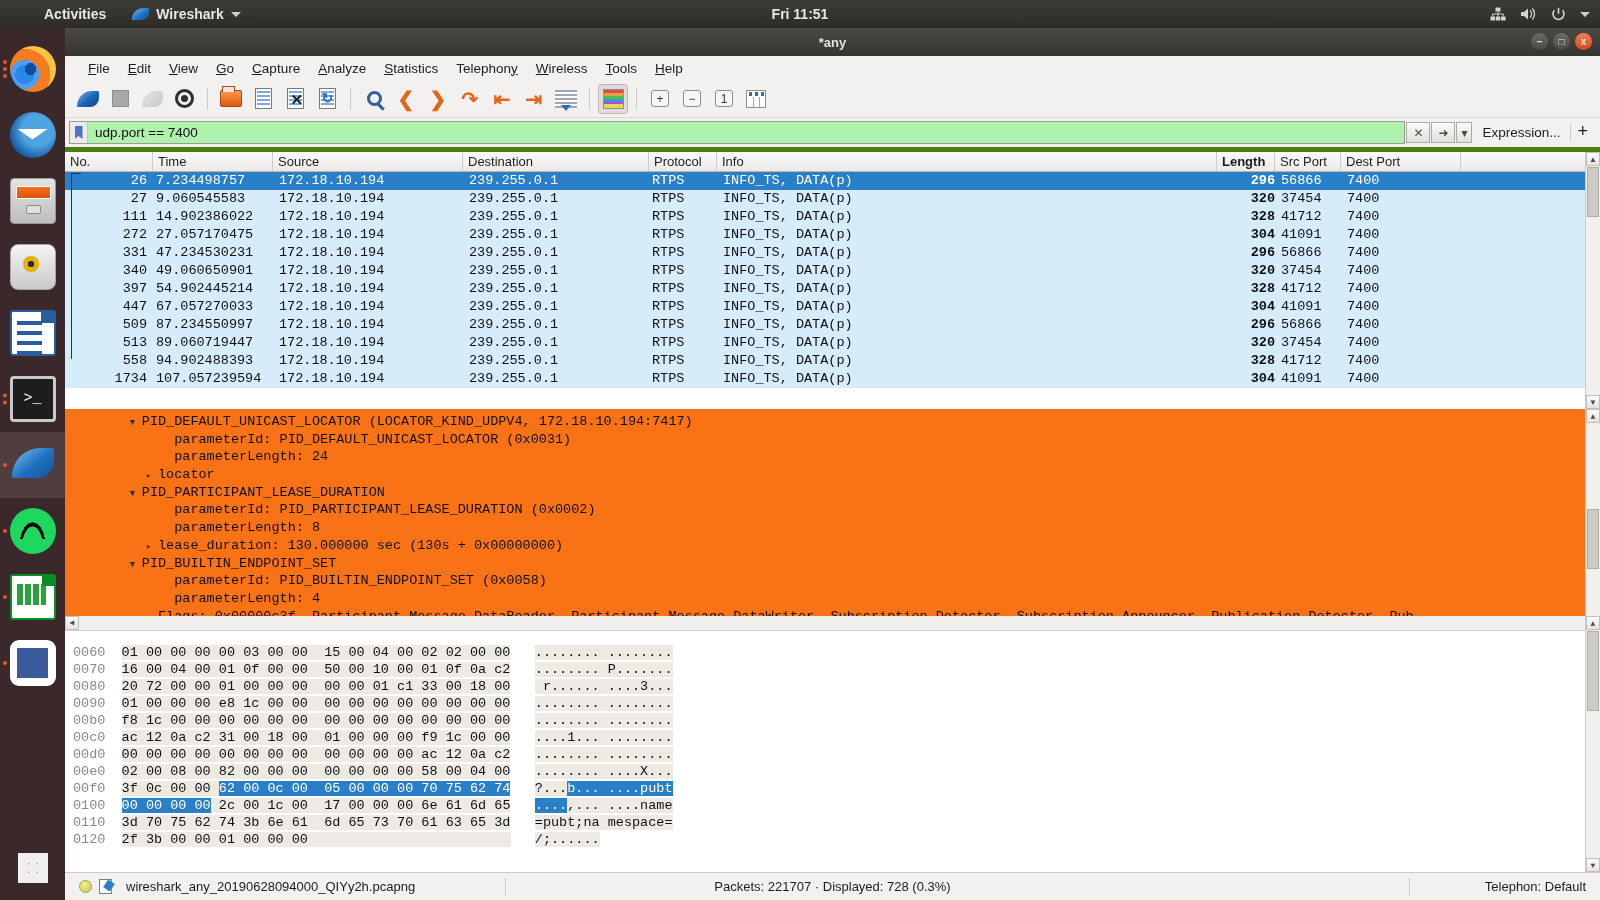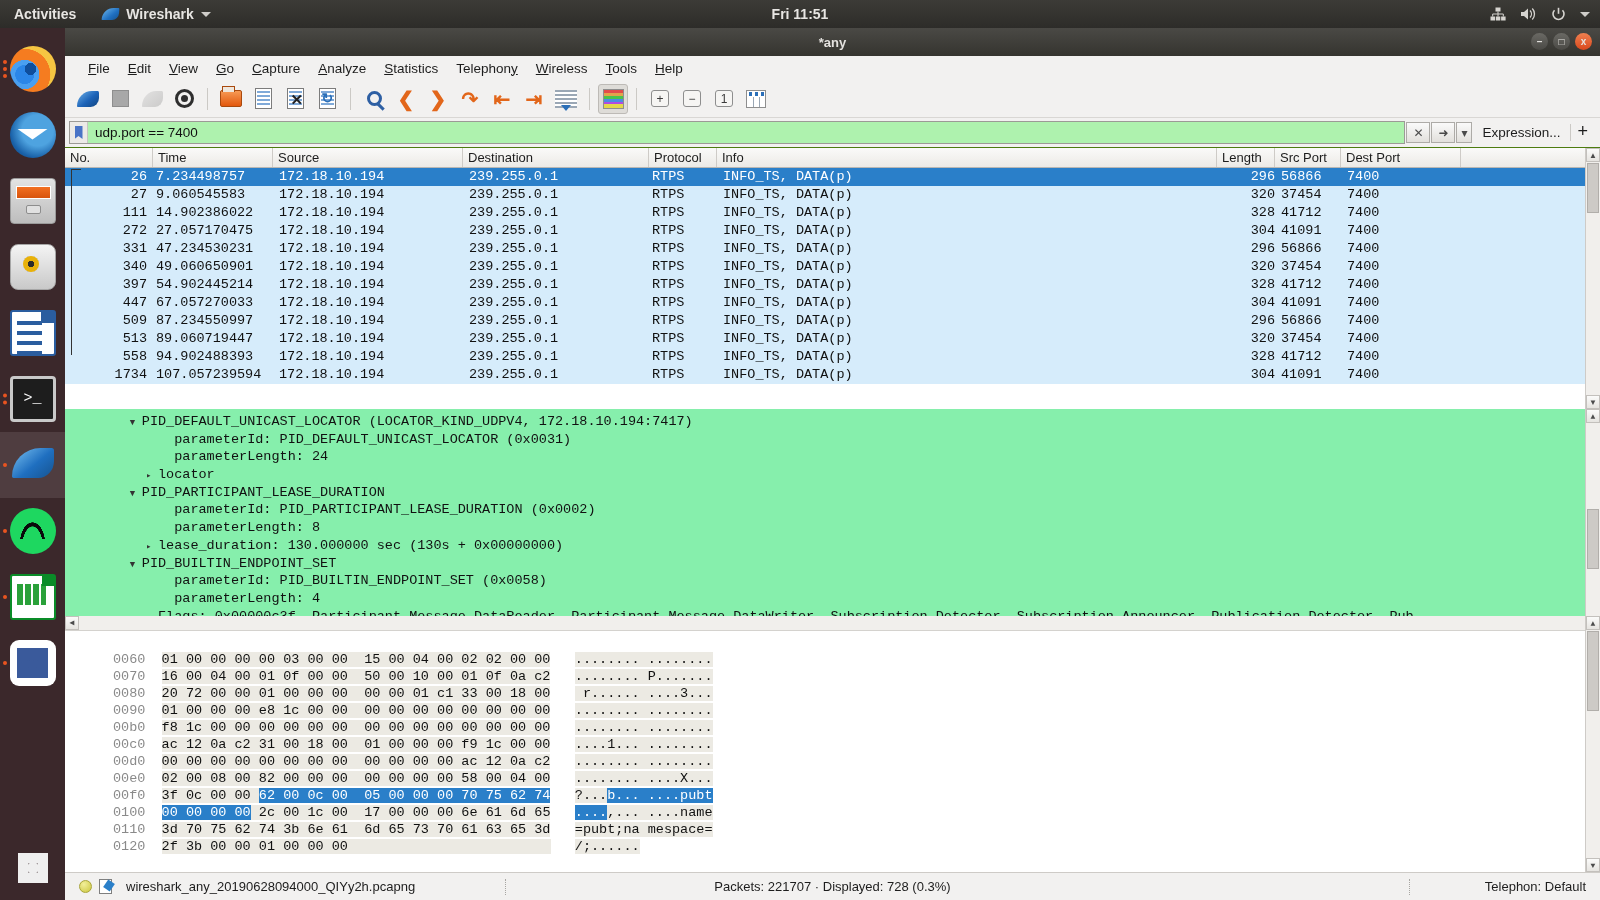--- a/index.html
+++ b/index.html
@@ -11,21 +11,21 @@
   }
   * { box-sizing: border-box; }
 
   
   #topbar {
     position: absolute; left:0; top:0; width:1600px; height:28px;
     background: linear-gradient(to bottom,#3c3b37 0%, #2d2c29 100%);
     color:#e8e6e3; font-size:14px; font-weight:bold;
     display:flex; align-items:center;
   }
-  #topbar .activities { padding:0 12px 0 14px; }
+  #topbar .activities { padding:0 12px 0 8px;margin-left:36px; }
   #topbar .appmenu { display:flex; align-items:center; gap:7px; padding-left:14px;}
   #topbar .clock { position:absolute; left:0; right:0; text-align:center; font-weight:bold; }
   #topbar .tray { position:absolute; right:10px; display:flex; align-items:center; gap:14px;}
   .sharkglyph { display:inline-block; width:17px; height:13px; position:relative;}
   .sharkglyph::before{
     content:""; position:absolute; left:0; top:0; width:17px; height:12px;
     background:linear-gradient(140deg,#6fb8ec 0%, #1f6fc0 60%, #16538f 100%);
     border-radius: 70% 6% 40% 4% / 100% 10% 60% 6%;
     transform: skewX(-4deg);
   }
@@ -155,44 +155,44 @@
   #filterinput{flex:1;height:23px;background:#aef2ae;border:1px solid #9c9a96;display:flex;align-items:center;position:relative;}
   .bookmark{width:18px;height:21px;background:#eceae7;border-right:1px solid #c7c5c1;display:flex;align-items:center;justify-content:center;}
   .bookmark i{display:block;width:8px;height:13px;background:#4a74c6;clip-path:polygon(0 0,100% 0,100% 100%,50% 76%,0 100%);}
   #filtertext{padding-left:7px;font-size:13.5px;color:#111;font-family:"Liberation Sans",sans-serif;}
   .fbtn{width:24px;height:21px;background:linear-gradient(#fafafa,#e2e0dc);border:1px solid #adaba7;display:flex;align-items:center;justify-content:center;font-size:12px;color:#4a4a4a;margin-left:1px;}
   .fbtn.drop{width:16px;}
   .exprlbl{font-size:13.5px;color:#1d1d1d;padding:0 10px;}
   .plusbtn{font-size:18px;color:#1d1d1d;padding:0 8px 3px 6px;}
 
   
-  #packetlist{position:relative;background:#fff;border-top:1px solid #4d7c0f;}
+  #packetlist{position:relative;background:#fff;border-top:5px solid #4d7c0f;}
   .plhead{display:flex;height:20px;background:linear-gradient(#fafaf9,#eceae6);border-bottom:1px solid #b9b7b3;font-size:13px;color:#1d1d1d;}
   .plhead div{border-right:1px solid #cecbc7;padding-left:5px;line-height:19px;overflow:hidden;white-space:nowrap;}
   .plrow{display:flex;height:18px;font-family:"Liberation Mono",monospace;font-size:13.5px;color:#111;line-height:18px;background:#d6ecfb;}
   .plrow.sel{background:#2a7fc9;color:#fff;}
   .plrow div{overflow:hidden;white-space:nowrap;}
   .c-no{width:88px;text-align:right;padding-right:6px;}
   .c-time{width:120px;padding-left:3px;}
   .c-src{width:190px;padding-left:6px;}
   .c-dst{width:186px;padding-left:6px;}
   .c-proto{width:68px;padding-left:3px;}
   .c-info{width:500px;padding-left:6px;}
-  .c-len{width:58px;text-align:right;}
+  .c-len{width:58px;text-align:right;font-weight:bold;}
   .c-sport{width:66px;padding-left:6px;}
   .c-dport{width:120px;padding-left:6px;}
   .relmark{position:absolute;left:6px;width:10px;border-left:1px solid #333;}
 
   
   .vscroll{position:absolute;right:0;top:0;bottom:0;width:15px;background:#f1efec;border-left:1px solid #cecbc7;}
   .vscroll .thumb{position:absolute;left:1px;right:1px;background:#cdcac6;border:1px solid #b1aeaa;}
   .sbar-arrow{position:absolute;left:0;right:0;height:14px;background:linear-gradient(#fbfbfa,#e6e4e0);border:1px solid #c3c0bc;display:flex;align-items:center;justify-content:center;font-size:8px;color:#4b4b4b;}
 
   
-  #detail{position:absolute;left:0;right:0;background:#86efac;font-family:"Liberation Mono",monospace;font-size:13.5px;color:#111;overflow:hidden;}
+  #detail{position:absolute;left:0;right:0;background:#f97316;font-family:"Liberation Mono",monospace;font-size:13.5px;color:#111;overflow:hidden;}
   .dline{height:17.7px;line-height:17.7px;white-space:nowrap;}
   .dline.sel{background:#2a7fc9;color:#fff;}
   .tw{display:inline-block;width:12px;color:#333;}
   .hscroll{position:absolute;left:0;right:15px;bottom:0;height:14px;background:#f1efec;border-top:1px solid #cecbc7;}
   .hscroll .thumb{position:absolute;top:1px;bottom:1px;background:#cdcac6;border:1px solid #b1aeaa;}
 
   
   #hexpane{position:absolute;left:0;right:0;background:#fff;font-family:"Liberation Mono",monospace;font-size:13.5px;overflow:hidden;}
   .hexrow{height:17px;line-height:17px;white-space:pre;}
   .hoff{color:#8a8a8a;padding-left:8px;}
@@ -591,21 +591,21 @@
       <div class="sbar-arrow" style="top:0;">▲</div>
       <div class="thumb" style="top:100px;height:60px;"></div>
       <div class="sbar-arrow" style="bottom:0;">▼</div>
     </div>
   </div>
 
   <div id="hexpane" style="top:588px; height:256px;">
     <div class="hexTopBar">
       <div style="position:absolute;left:0;top:0;width:14px;height:14px;background:linear-gradient(#fbfbfa,#e6e4e0);border:1px solid #c3c0bc;font-size:8px;text-align:center;line-height:12px;color:#4b4b4b;">◀</div>
     </div>
-    <div id="hex-rows" style="padding-top:20px;margin-left:40px;">
+    <div id="hex-rows" style="padding-top:13px;">
         <div class="hexrow"><span class="hoff">0060  </span><span><span class="hbytes">01 00 00 00 00 03 00 00  15 00 04 00 02 02 00 00</span></span><span class="">   </span><span><span class="hascii">........ ........</span></span></div>
         <div class="hexrow"><span class="hoff">0070  </span><span><span class="hbytes">16 00 04 00 01 0f 00 00  50 00 10 00 01 0f 0a c2</span></span><span class="">   </span><span><span class="hascii">........ P.......</span></span></div>
         <div class="hexrow"><span class="hoff">0080  </span><span><span class="hbytes">20 72 00 00 01 00 00 00  00 00 01 c1 33 00 18 00</span></span><span class="">   </span><span><span class="hascii"> r...... ....3...</span></span></div>
         <div class="hexrow"><span class="hoff">0090  </span><span><span class="hbytes">01 00 00 00 e8 1c 00 00  00 00 00 00 00 00 00 00</span></span><span class="">   </span><span><span class="hascii">........ ........</span></span></div>
         <div class="hexrow"><span class="hoff">00b0  </span><span><span class="hbytes">f8 1c 00 00 00 00 00 00  00 00 00 00 00 00 00 00</span></span><span class="">   </span><span><span class="hascii">........ ........</span></span></div>
         <div class="hexrow"><span class="hoff">00c0  </span><span><span class="hbytes">ac 12 0a c2 31 00 18 00  01 00 00 00 f9 1c 00 00</span></span><span class="">   </span><span><span class="hascii">....1... ........</span></span></div>
         <div class="hexrow"><span class="hoff">00d0  </span><span><span class="hbytes">00 00 00 00 00 00 00 00  00 00 00 00 ac 12 0a c2</span></span><span class="">   </span><span><span class="hascii">........ ........</span></span></div>
         <div class="hexrow"><span class="hoff">00e0  </span><span><span class="hbytes">02 00 08 00 82 00 00 00  00 00 00 00 58 00 04 00</span></span><span class="">   </span><span><span class="hascii">........ ....X...</span></span></div>
         <div class="hexrow"><span class="hoff">00f0  </span><span><span class="hbytes">3f 0c 00 00 </span><span class="hbytes hl">62 00 0c 00  05 00 00 00 70 75 62 74</span></span><span class="">   </span><span><span class="hascii">?...</span><span class="hascii hl">b... ....pubt</span></span></div>
         <div class="hexrow"><span class="hoff">0100  </span><span><span class="hbytes hl">00 00 00 00</span><span class="hbytes"> 2c 00 1c 00  17 00 00 00 6e 61 6d 65</span></span><span class="">   </span><span><span class="hascii hl">....</span><span class="hascii">,... ....name</span></span></div>

